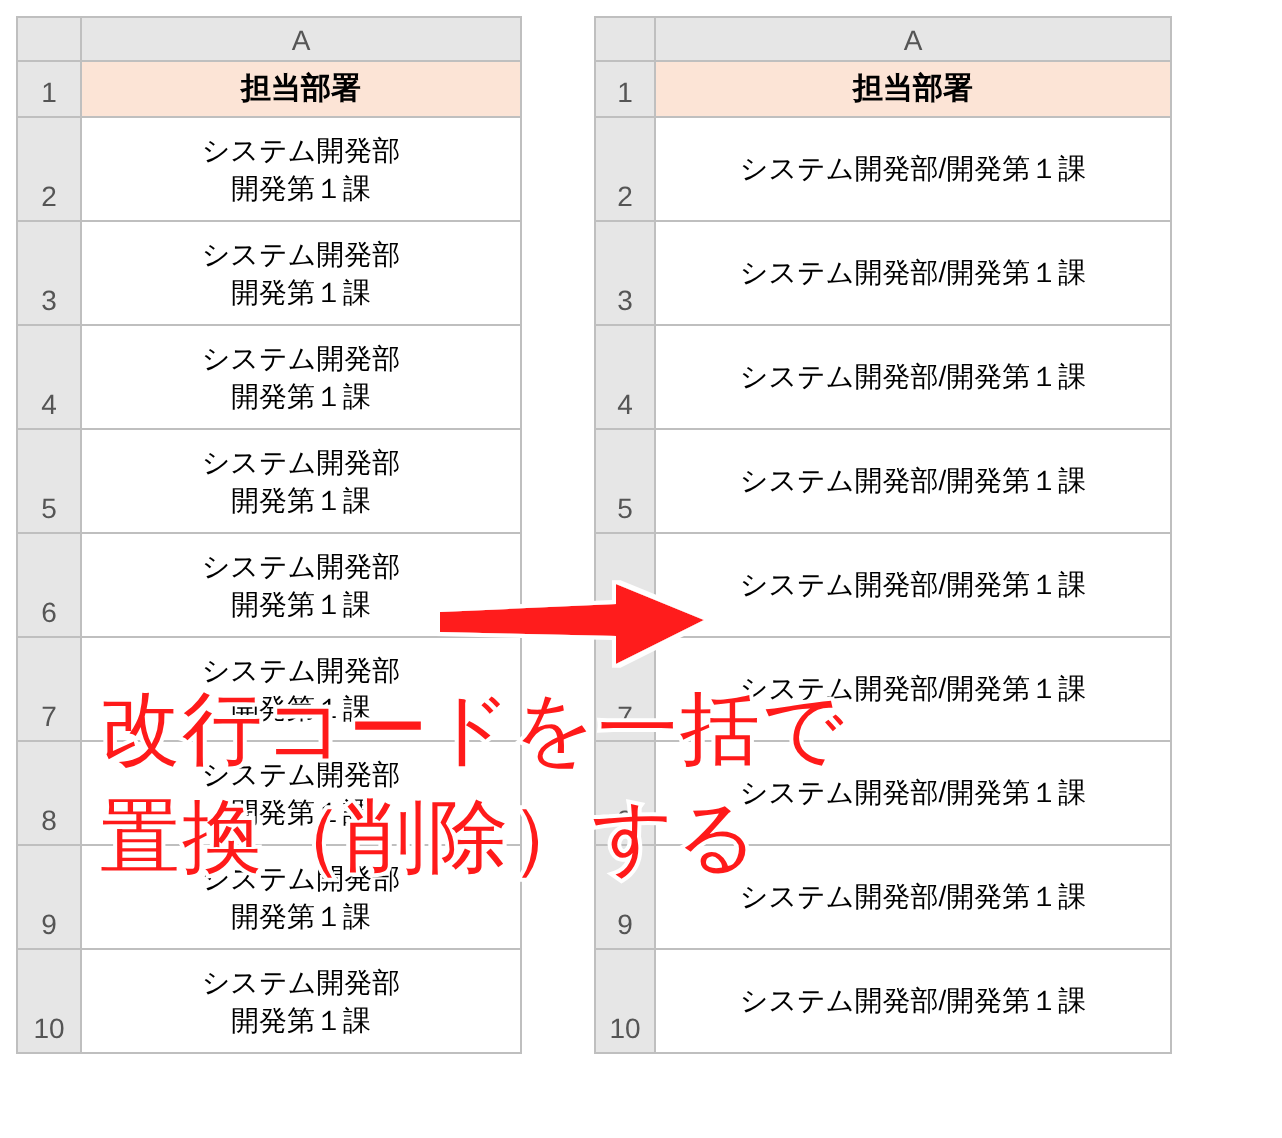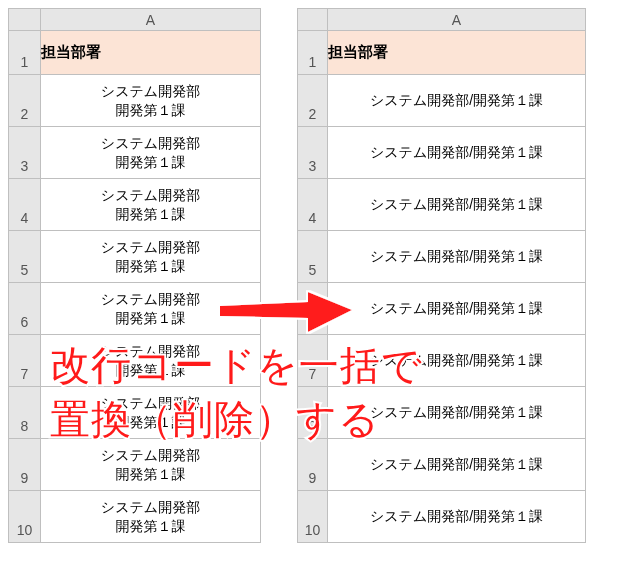--- a/index.html
+++ b/index.html
@@ -40,23 +40,23 @@
     padding: 0 4px 4px 4px;
     width: 32px;
   }
   .row-label.small {
     width: 30px;
   }
   .hdr-cell {
     background: #fce4d6;
     font-weight: bold;
     font-size: 15px;
-    text-align: left;
+    text-align: center;
     vertical-align: middle;
-    height: 44px;
+    height: 28px;
   }
   .data-cell {
     background: #ffffff;
     font-size: 14px;
     text-align: center;
     vertical-align: middle;
     height: 52px;
     padding: 4px 8px;
     line-height: 1.35;
   }

